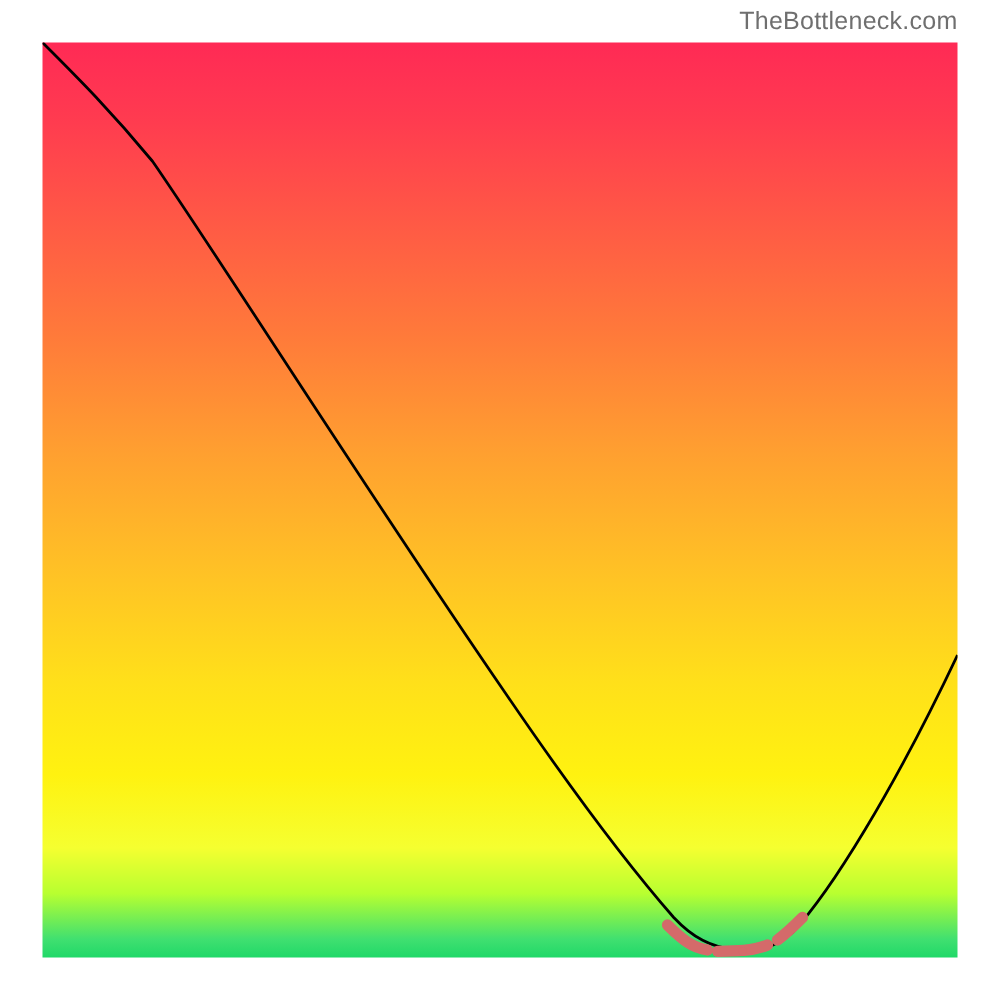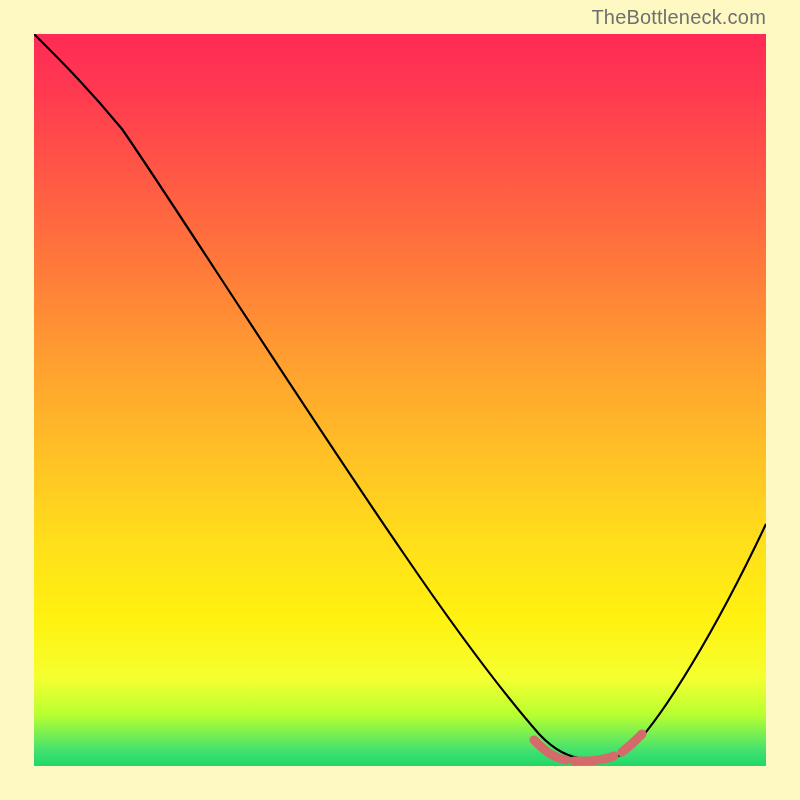--- a/index.html
+++ b/index.html
@@ -8,21 +8,21 @@
     width: 800px;
     height: 800px;
     background: #000;
     overflow: hidden;
     font-family: Arial, Helvetica, sans-serif;
   }
   .frame {
     position: relative;
     width: 800px;
     height: 800px;
-    background: #fef9c3;
+    background: #ffffff;
   }
   .plot {
     position: absolute;
     left: 34px;
     top: 34px;
     width: 732px;
     height: 732px;
     
     background: linear-gradient(
       to bottom,

